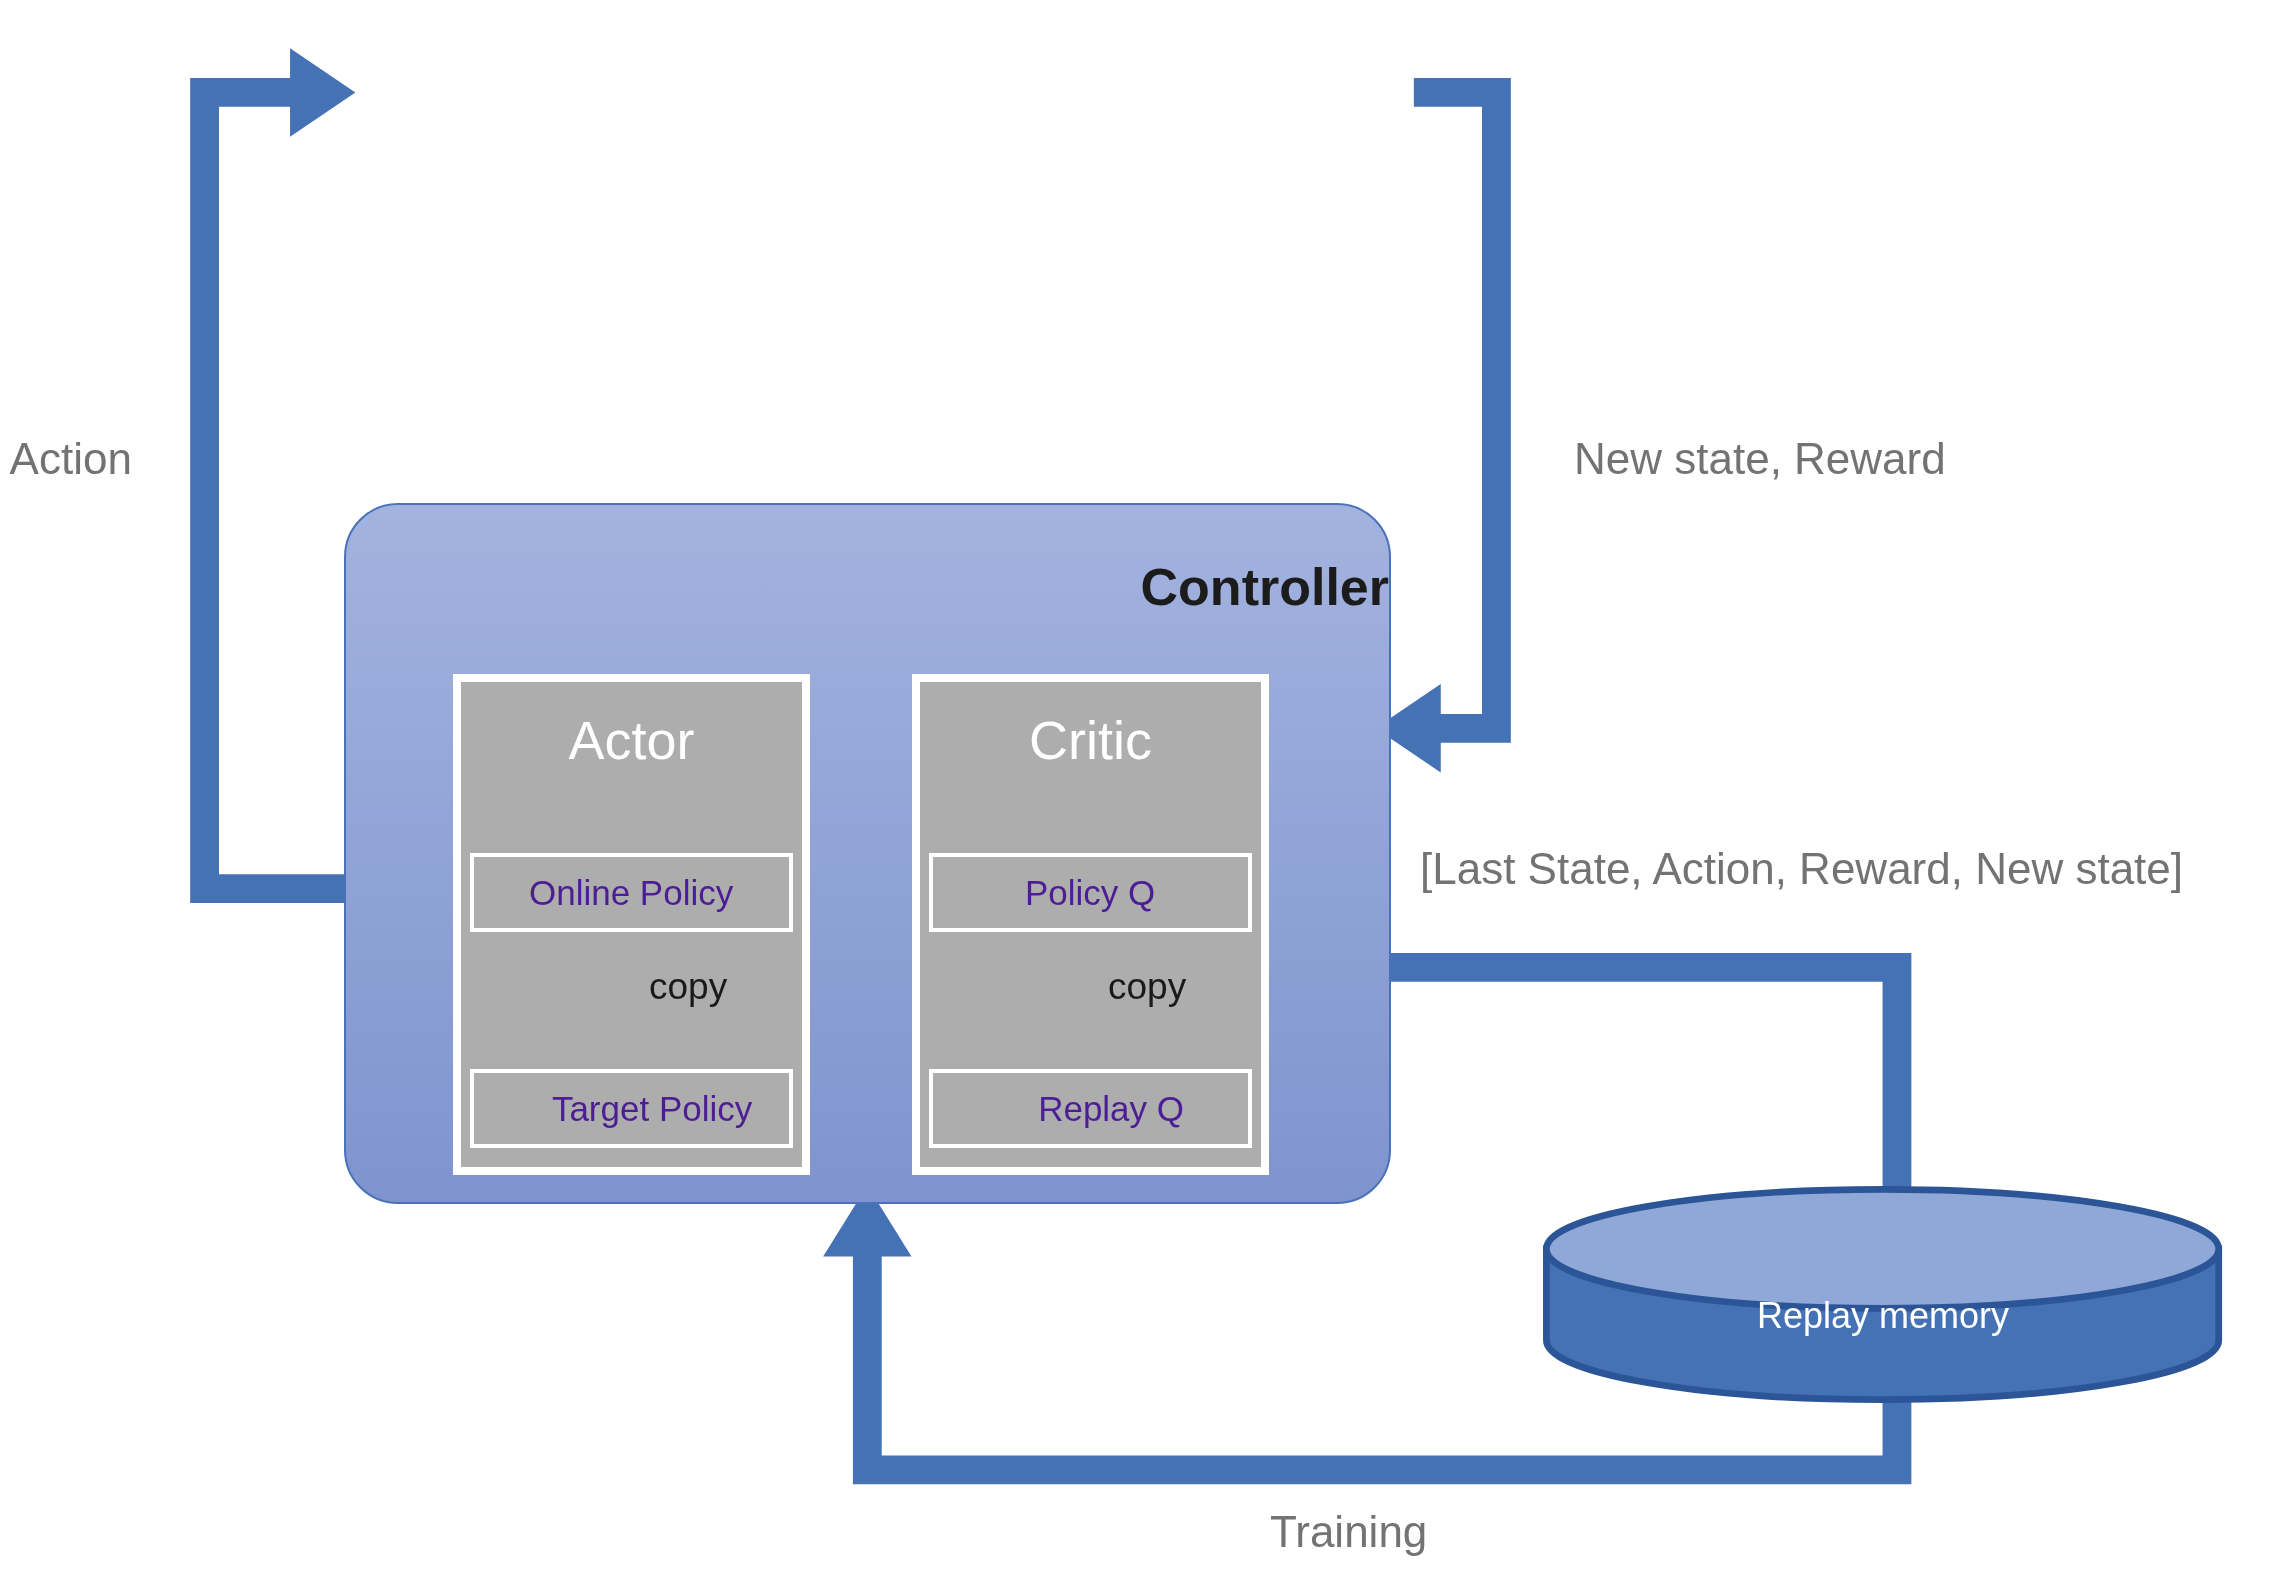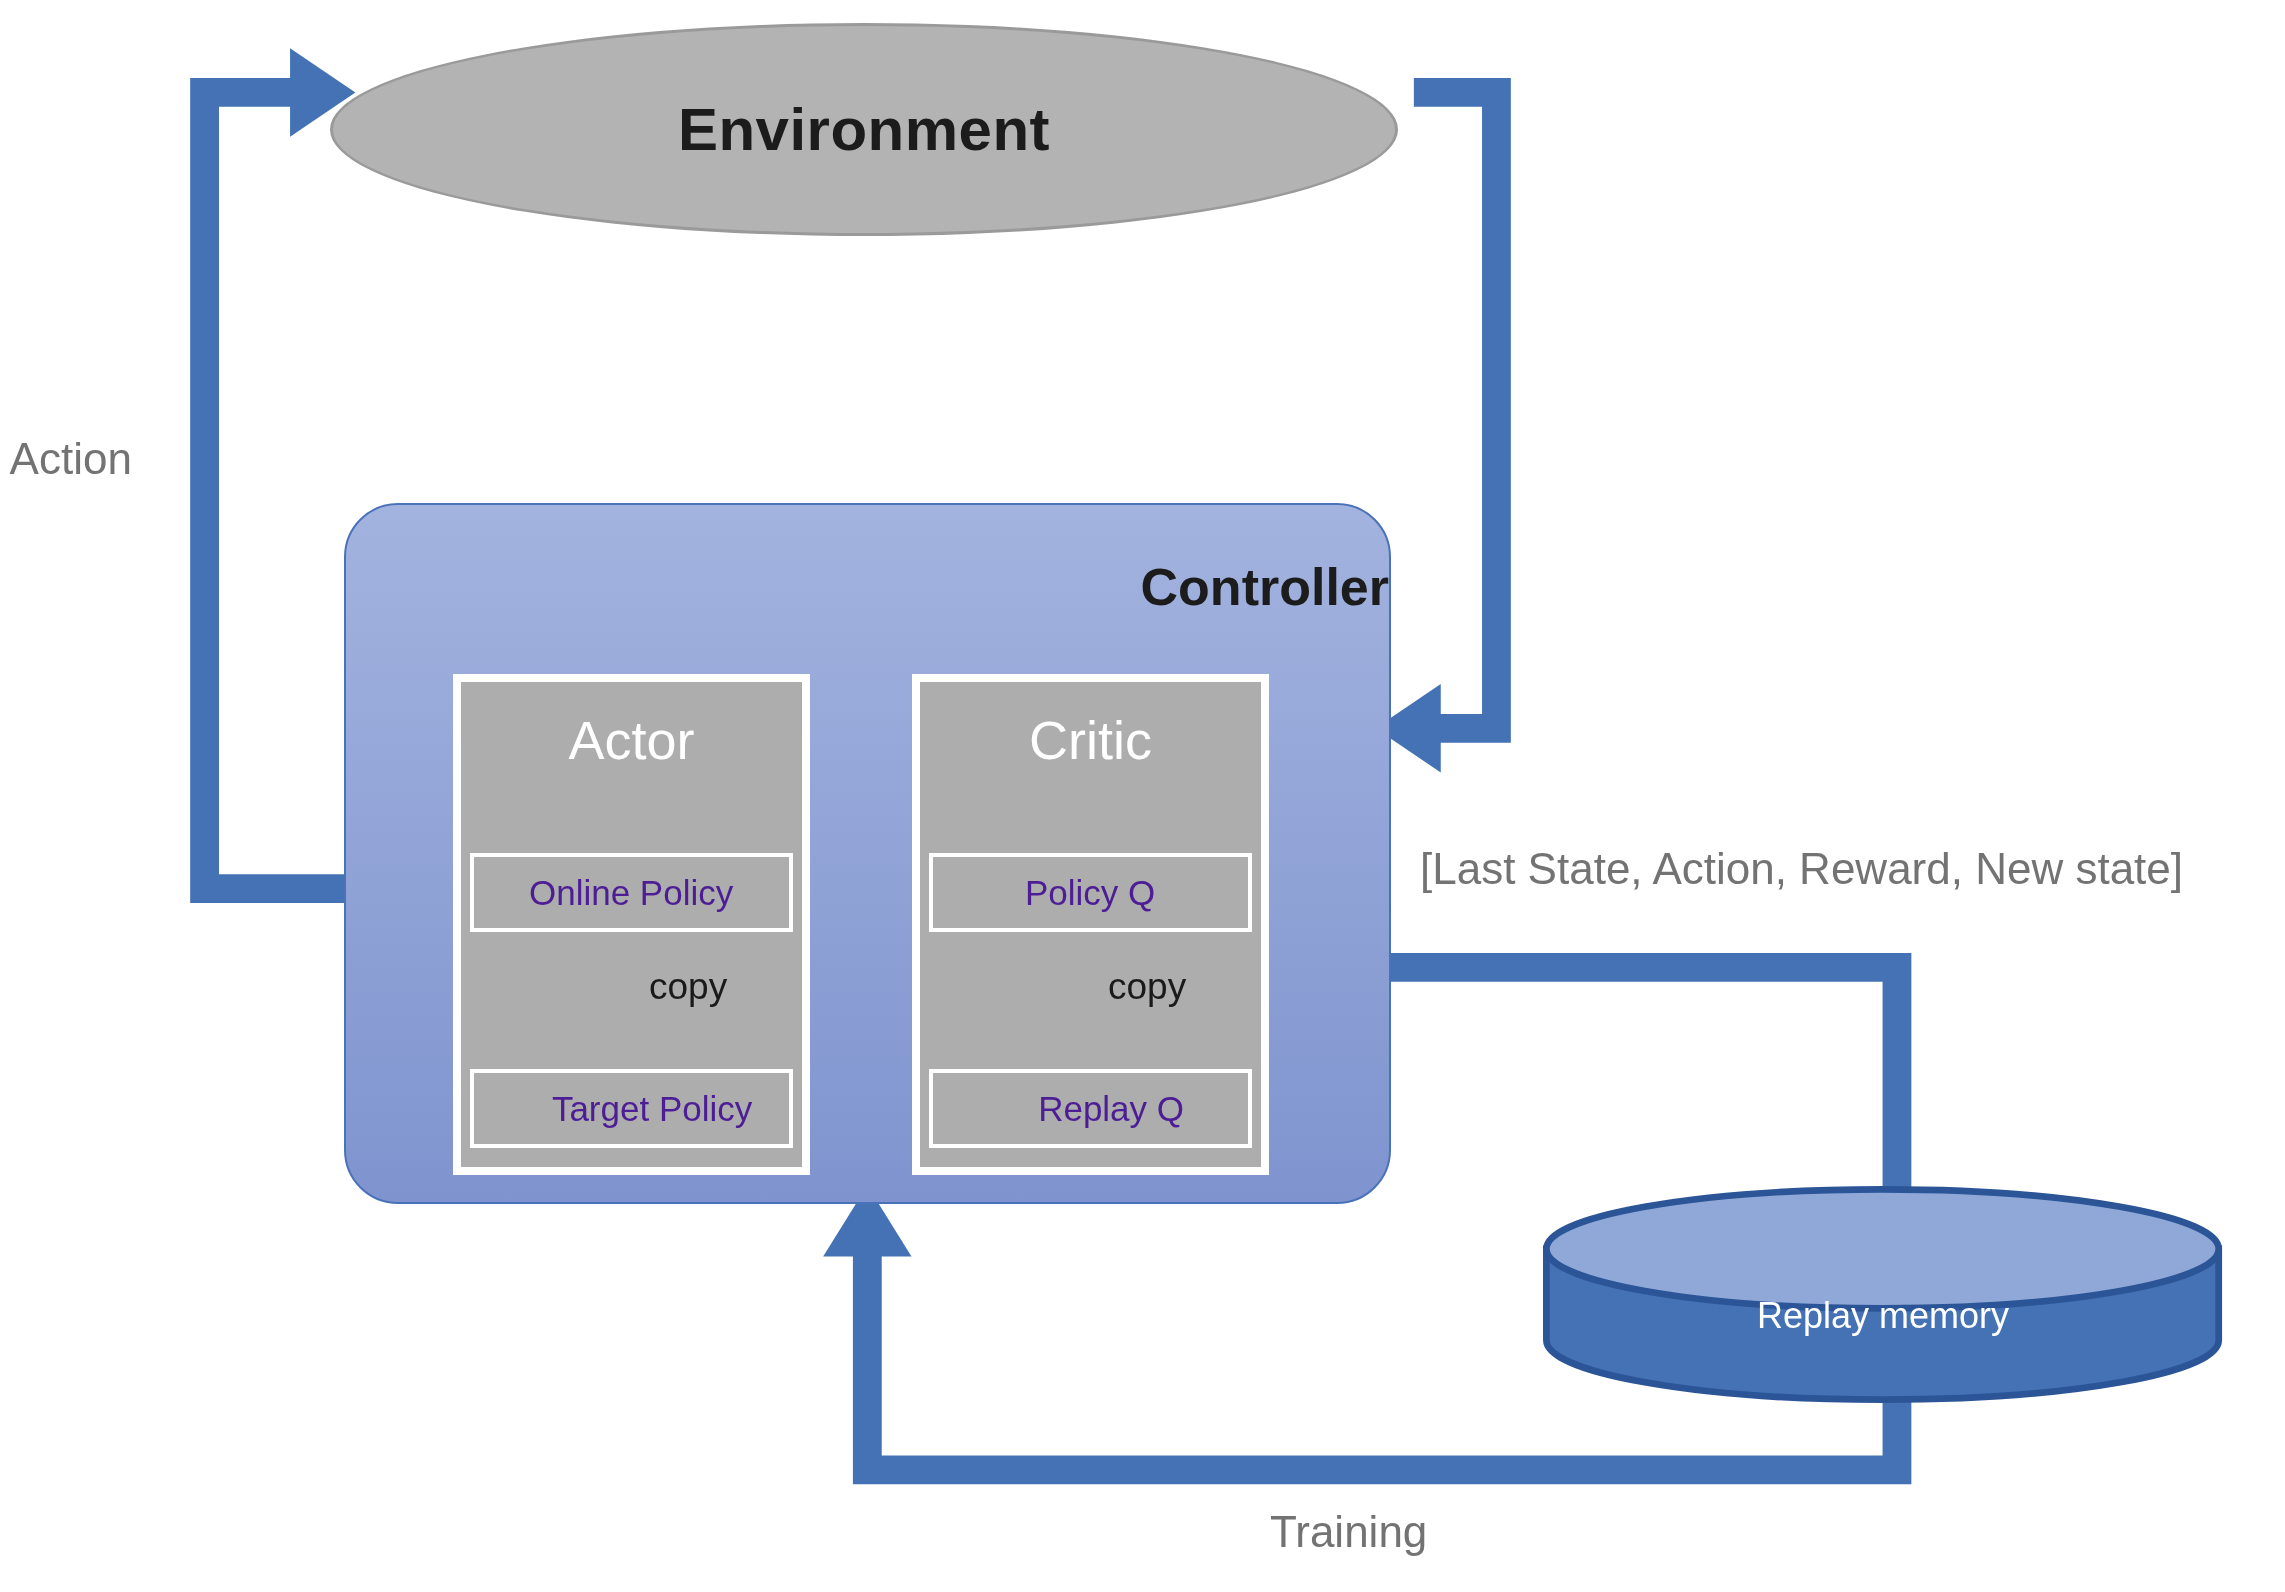--- a/index.html
+++ b/index.html
@@ -180,23 +180,20 @@
       <path d="M 660 1007 C 640 1050 638 1095 652 1130" fill="none" stroke="#4472b4" stroke-width="7" stroke-dasharray="22 16"></path>
       <path d="M 622 1106 L 680 1142 L 646 1158 Z" fill="#4472b4"></path>
     </g>
 
     <g>
       <path d="M 1138 1007 C 1118 1050 1116 1095 1130 1130" fill="none" stroke="#4472b4" stroke-width="7" stroke-dasharray="22 16"></path>
       <path d="M 1100 1106 L 1158 1142 L 1124 1158 Z" fill="#4472b4"></path>
     </g>
   </svg>
 
-  <div id="environment-node">
-    <span id="environment-label">Environment</span>
-  </div>
 
   <div id="controller-node">
     <div id="controller-label">Controller</div>
 
     <div id="actor-box" class="net-box">
       <div class="net-title">Actor</div>
       <div class="sub-box sub-box-online">
         <span class="sub-label">Online Policy</span>
       </div>
       <div class="sub-box sub-box-target">
@@ -216,19 +213,20 @@
       <span id="critic-copy-label" class="copy-label">copy</span>
     </div>
   </div>
 
   <div id="replay-memory-node">
     <div id="replay-memory-label">Replay memory</div>
   </div>
 
   <div id="label-action" class="lbl">Action</div>
 
+  <div id="label-new-state" class="lbl">New state, Reward</div>
 
   <div id="label-transition" class="lbl">[Last State, Action, Reward, New state]</div>
 
   <div id="label-training" class="lbl">Training</div>
 
 </div>
 
 
 </body></html>

